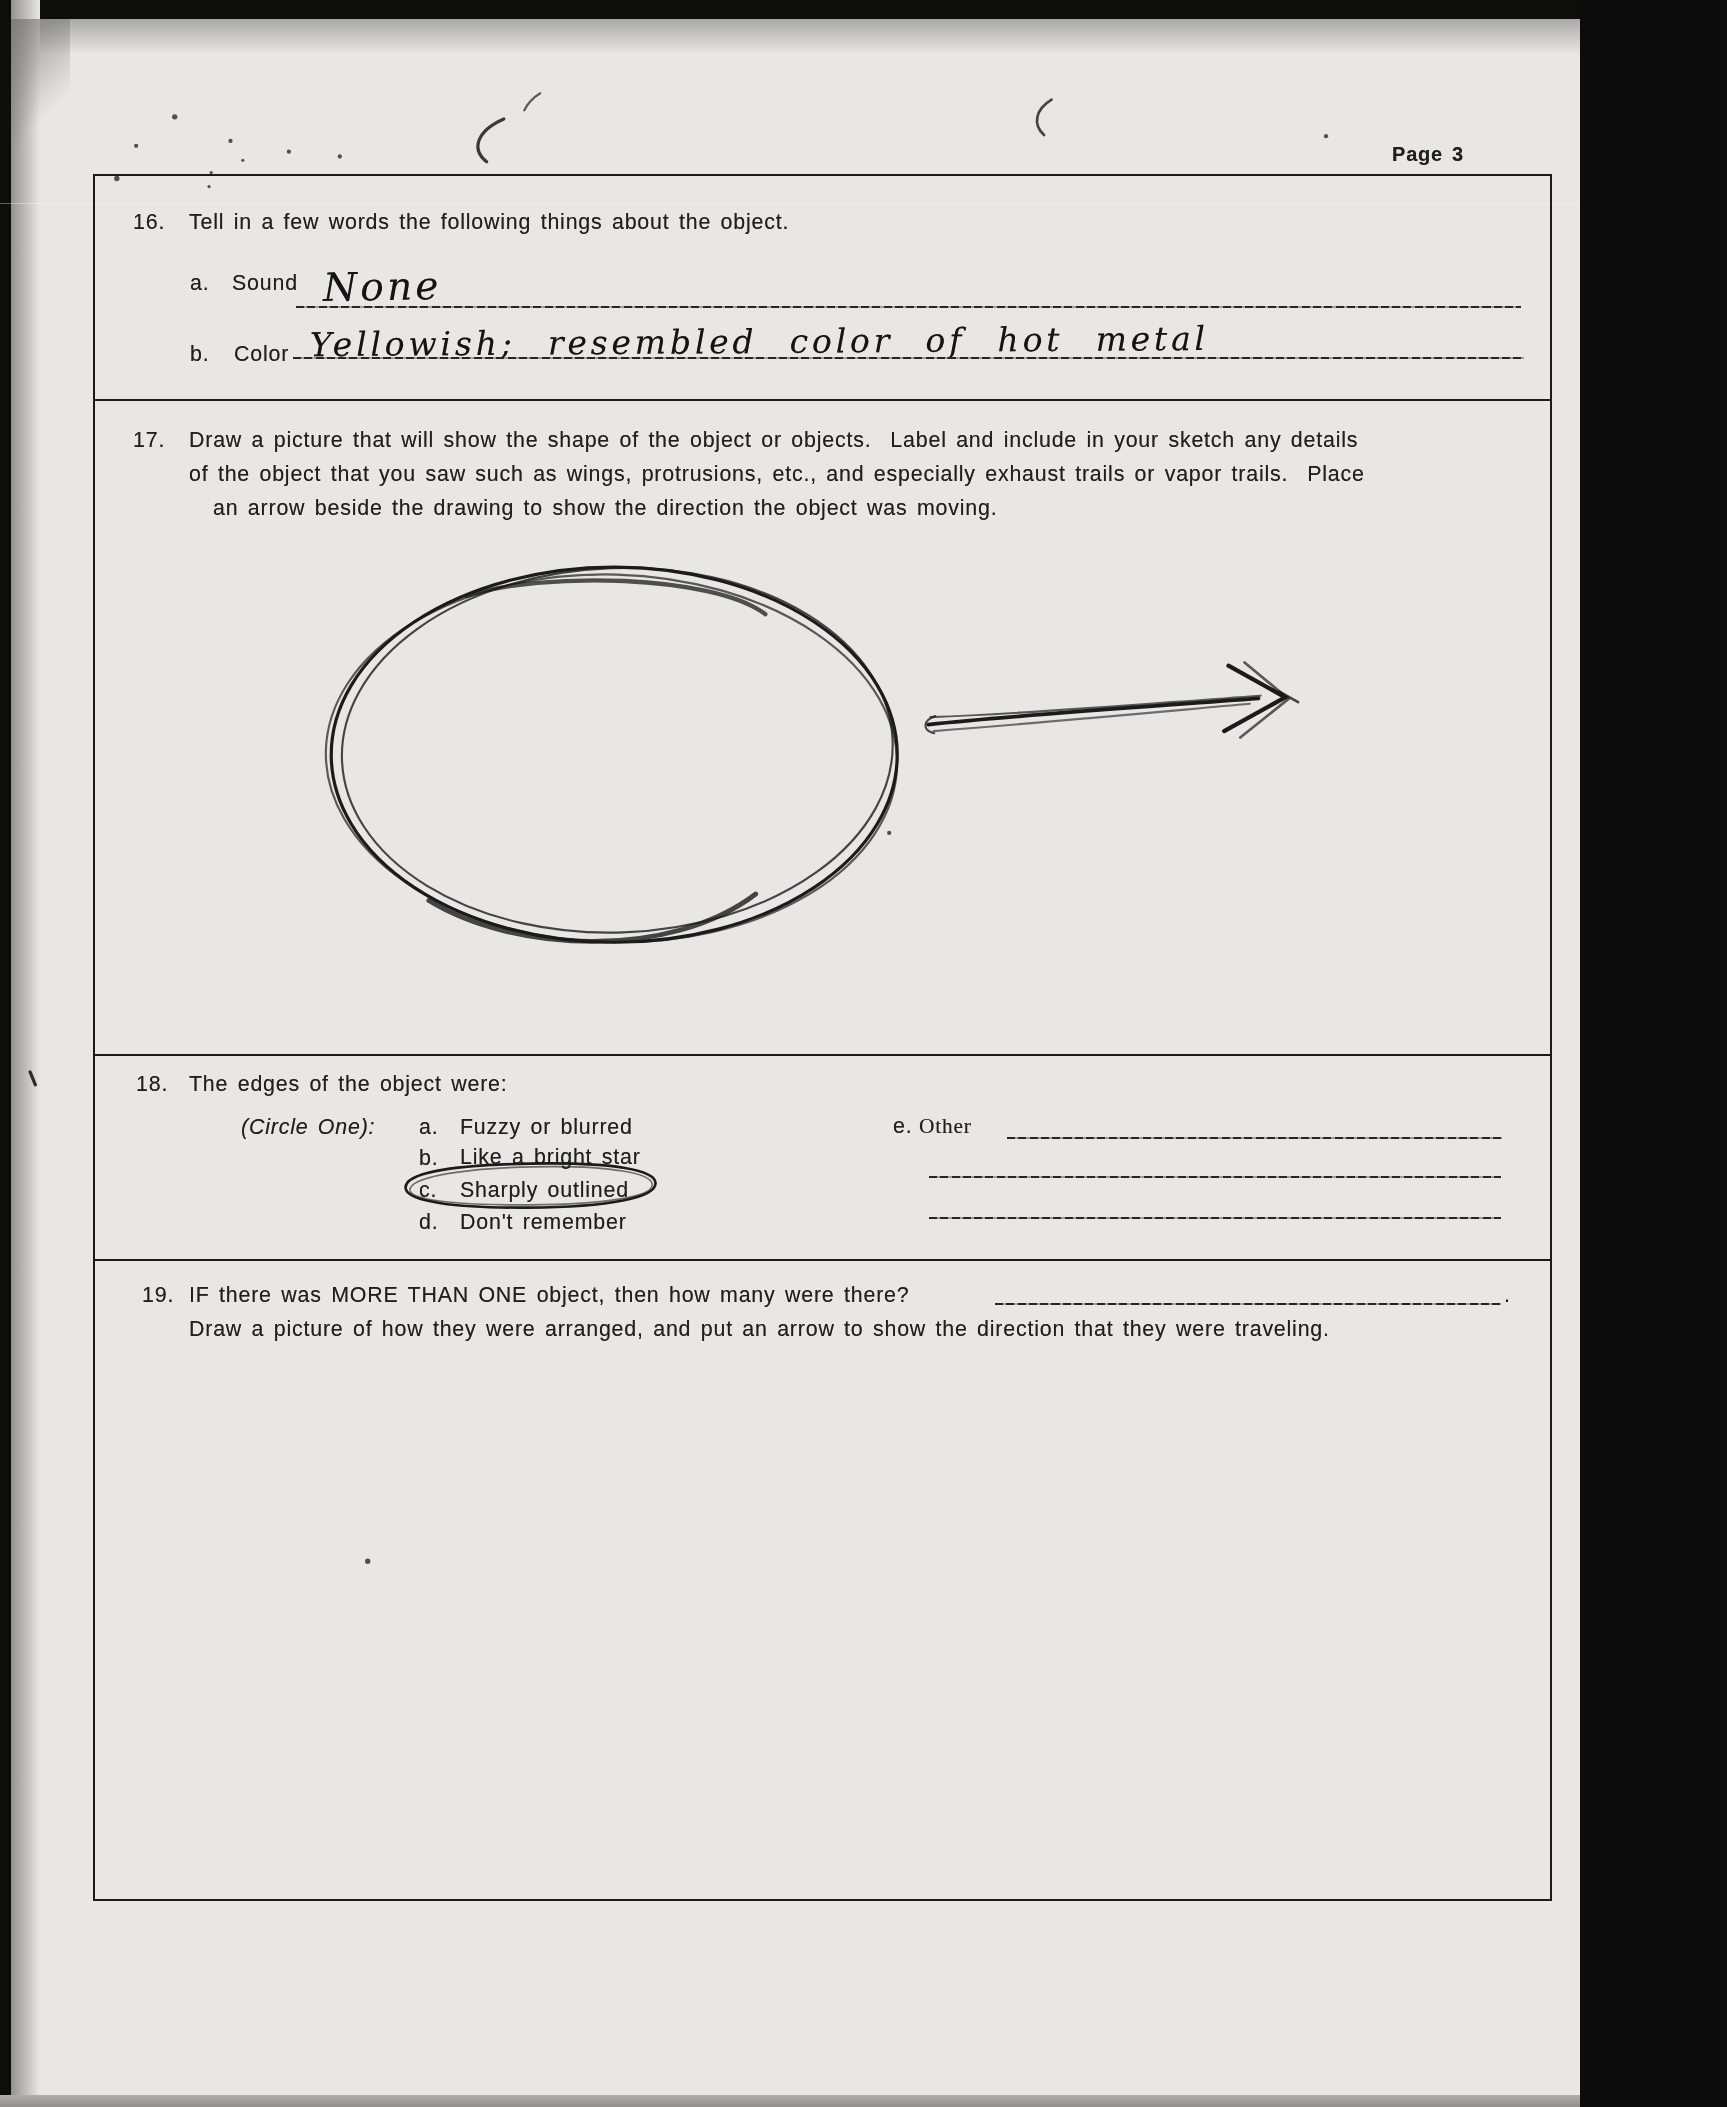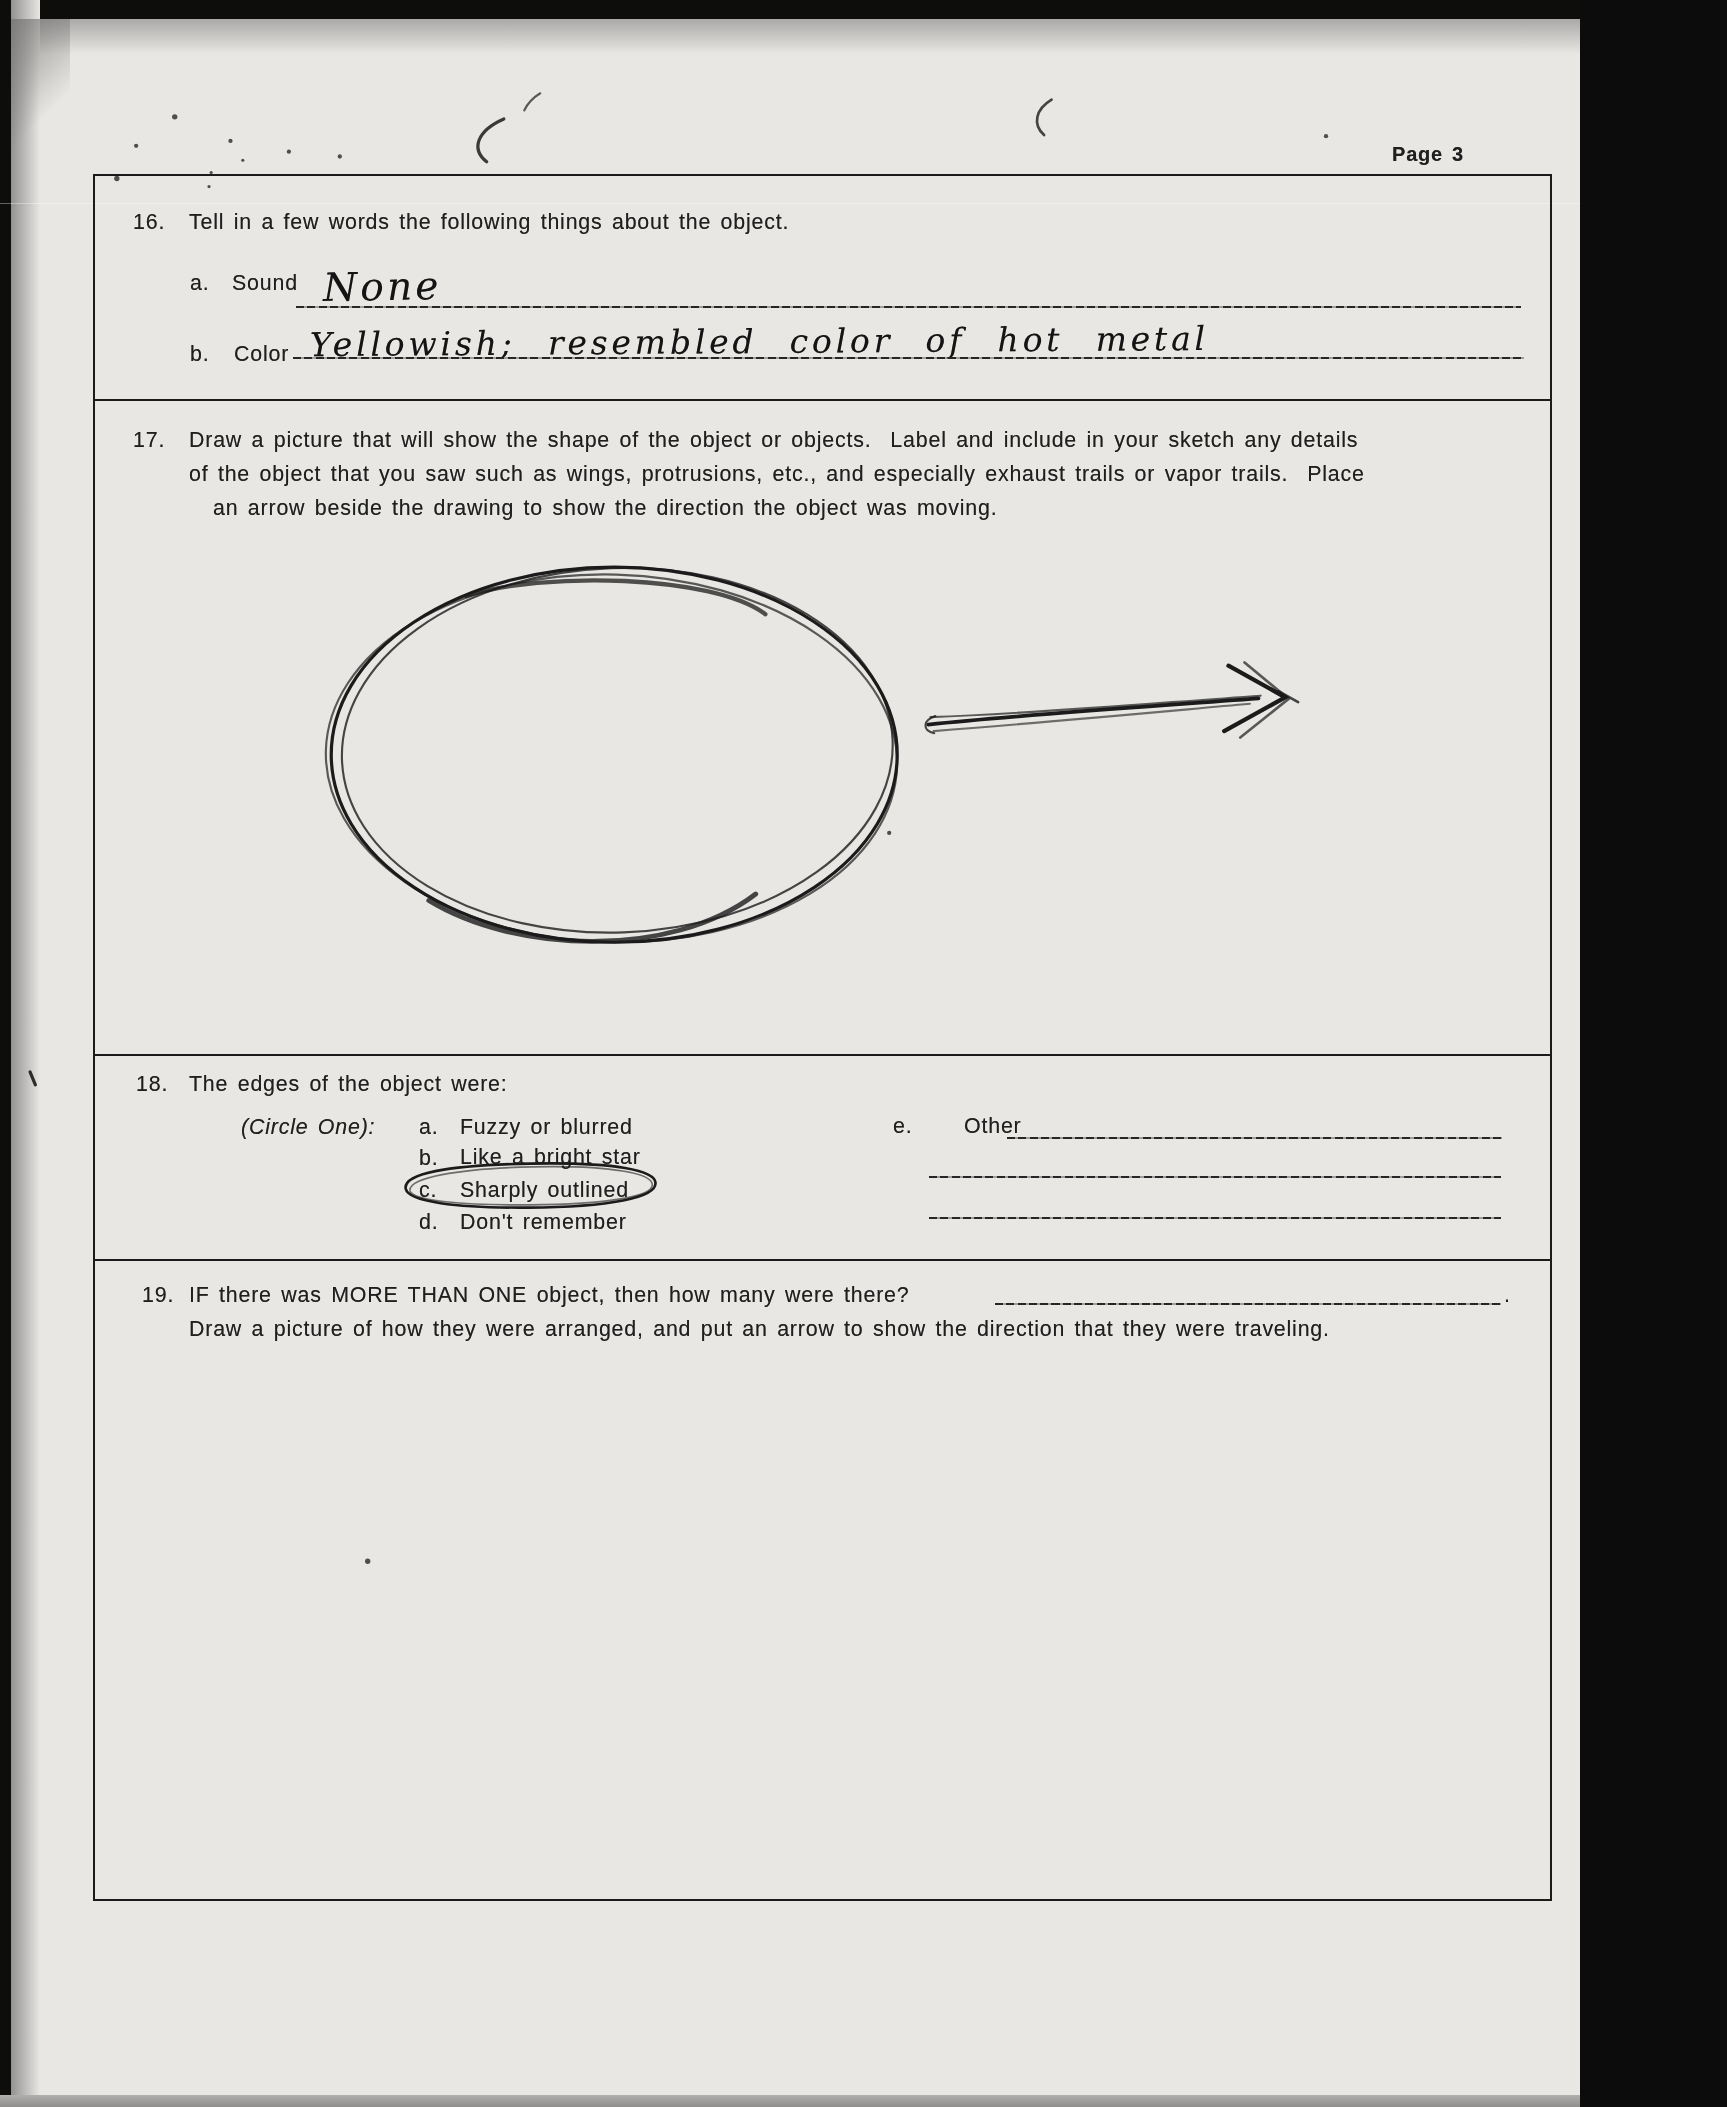--- a/index.html
+++ b/index.html
@@ -92,21 +92,21 @@
   <div class="t" style="left:419px; top:1115px;">a.</div>
   <div class="t" style="left:460px; top:1115px;">Fuzzy or blurred</div>
   <div class="t" style="left:419px; top:1146px;">b.</div>
   <div class="t" style="left:460px; top:1118px;margin-top:27px;">Like a bright star</div>
   <div class="t" style="left:419px; top:1178px;">c.</div>
   <div class="t" style="left:460px; top:1178px;">Sharply outlined</div>
   <div class="t" style="left:419px; top:1210px;">d.</div>
   <div class="t" style="left:460px; top:1210px;">Don't remember</div>
 
   <div class="t" style="left:893px; top:1114px;">e.</div>
-  <div class="t" style="left:964px; top:1114px;">Other</div>
+  <div class="t" style="left:919px; top:1114px;font-family:Liberation Serif, serif;">Other</div>
   <div class="blank" style="left:1007px; top:1137px; width:495px;"></div>
   <div class="blank" style="left:929px; top:1176px; width:572px;"></div>
   <div class="blank" style="left:929px; top:1217px; width:572px;"></div>
 
   <div class="t" style="left:142px; top:1283px;">19.</div>
   <div class="t" style="left:189px; top:1283px;">IF there was MORE THAN ONE object, then how many were there?</div>
   <div class="blank" style="left:995px; top:1303px; width:506px;"></div>
   <div class="t" style="left:1504px; top:1283px;">.</div>
   <div class="t" style="left:189px; top:1317px;">Draw a picture of how they were arranged, and put an arrow to show the direction that they were traveling.</div>
 

